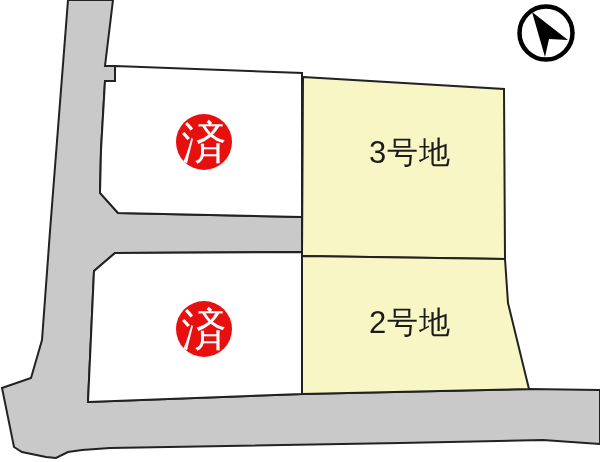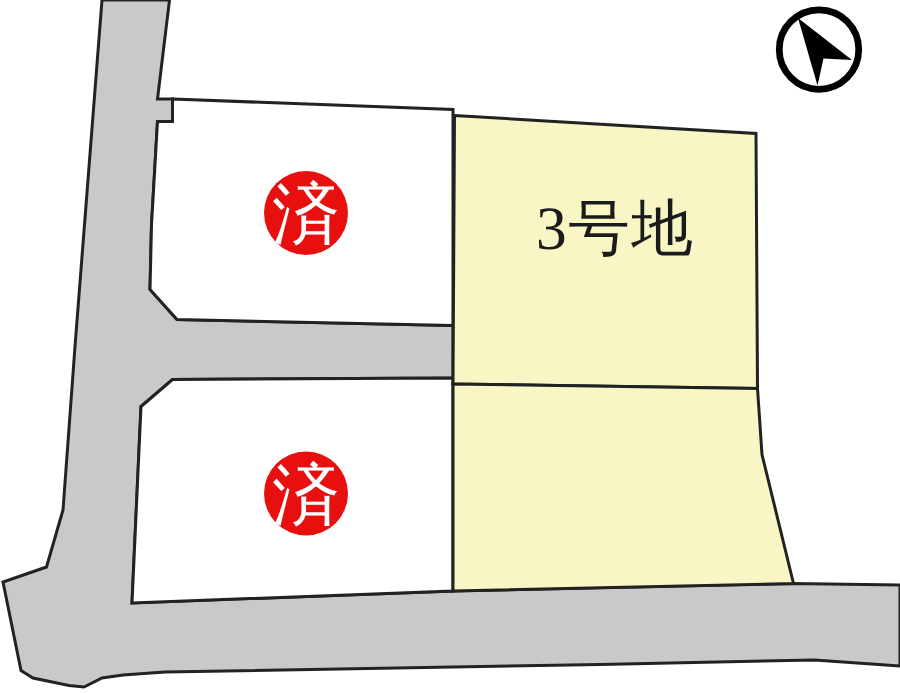--- a/index.html
+++ b/index.html
@@ -24,22 +24,22 @@
   .map-svg{position:absolute;left:0;top:0;width:600px;height:462px;display:block;}
   .road{fill:var(--road-fill);stroke:var(--outline);stroke-width:2;stroke-linejoin:miter;}
   .lot{stroke:var(--outline);stroke-width:2;stroke-linejoin:miter;}
   .lot.sold{fill:var(--sold-fill);}
   .lot.available{fill:var(--lot-fill);}
   .compass-ring{fill:none;stroke:var(--compass-color);stroke-width:4.5;}
   .compass-needle{fill:var(--compass-color);stroke:none;}
   .lot-label{
     position:absolute;width:200px;height:50px;
     display:flex;align-items:center;justify-content:center;
-    font-size:41px;line-height:1;color:var(--label-text);
-    letter-spacing:1px;white-space:nowrap;font-family:Liberation Serif, serif;
+    font-size:31px;line-height:1;color:var(--label-text);
+    letter-spacing:1px;white-space:nowrap;
   }
   .lot-label-3{left:310px;top:127px;}
   .lot-label-2{left:310px;top:297px;}
   .sold-badge{
     position:absolute;width:56px;height:56px;border-radius:50%;
     background:var(--badge-fill);color:var(--badge-text);
     display:flex;align-items:center;justify-content:center;
     font-size:45px;line-height:1;
   }
   .sold-badge-north{left:176px;top:114px;}
@@ -63,20 +63,21 @@
     <polygon class="lot available" points="302,256 505,259 508,303 529,389 302,394"></polygon>
 
     <g>
       <circle class="compass-ring" cx="546" cy="33" r="26.5"></circle>
       <polygon class="compass-needle" points="532,12 568,40 549,39 545,57"></polygon>
     </g>
   </svg>
 
   <div class="lot-label lot-label-3">3号地</div>
 
+  <div class="lot-label lot-label-2">2号地</div>
 
   <div class="sold-badge sold-badge-north">
     <span>済</span>
   </div>
 
   <div class="sold-badge sold-badge-south">
     <span>済</span>
   </div>
 
 </div>

